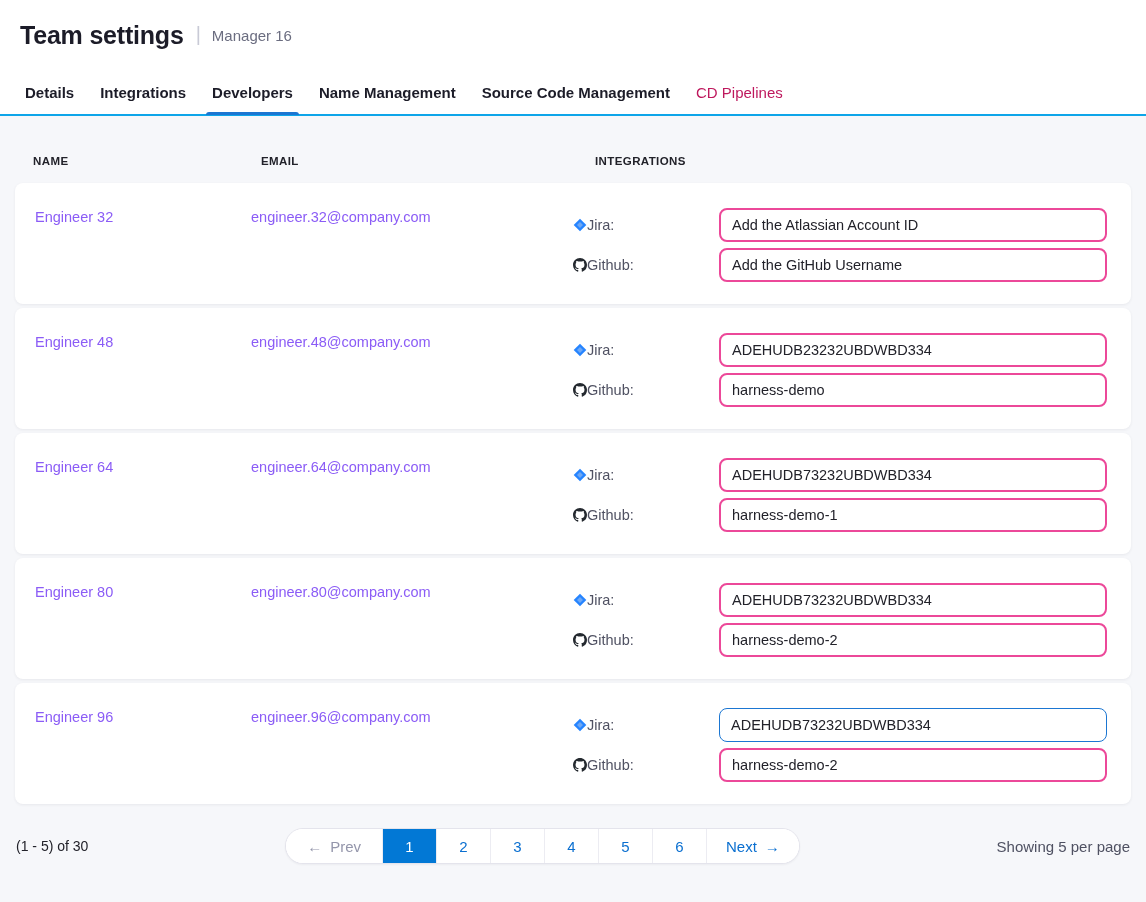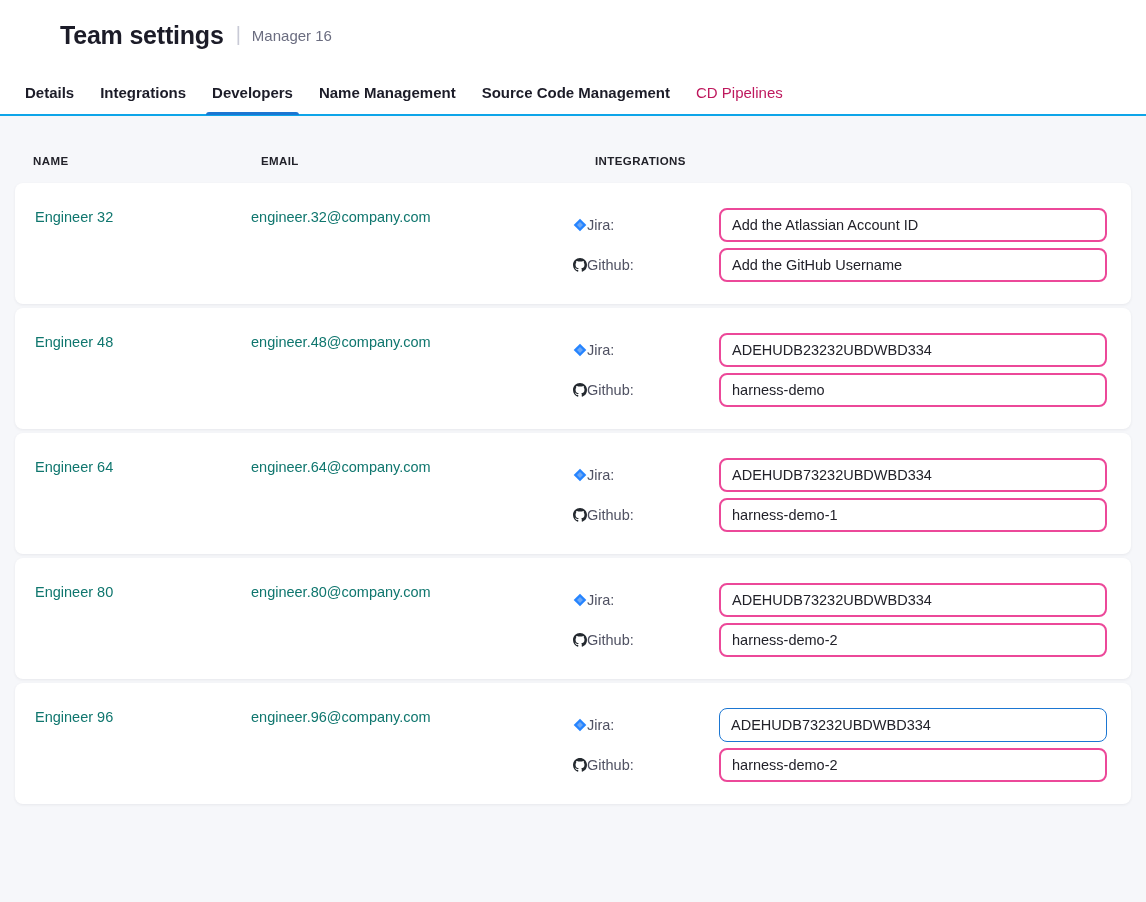--- a/index.html
+++ b/index.html
@@ -11,21 +11,20 @@
     overflow: hidden;
   }
 
   
   .page-header {
     height: 70px;
     background: #fff;
     display: flex;
     align-items: center;
     padding-left: 20px;
-    margin-left: 40px;
   }
   .page-title {
     font-size: 25px;
     font-weight: 700;
     color: #1c1c28;
     letter-spacing: -0.2px;
   }
   .title-sep {
     color: #c9cad6;
     font-size: 20px;
@@ -95,21 +94,21 @@
   .row-card {
     background: #fff;
     border-radius: 8px;
     box-shadow: 0 1px 3px rgba(40,41,61,0.07);
     height: 121px;
     margin-bottom: 4px;
     padding: 25px 24px 0 20px;
   }
   .cell-text {
     font-size: 14.5px;
-    color: #0f766e;
+    color: #8b5cf6;
     line-height: 18px;
   }
   .integrations-cell { padding-top: 0; }
   .integration-line {
     display: flex;
     align-items: center;
     margin-bottom: 6px;
   }
   .integration-label {
     width: 146px;
@@ -357,14 +356,36 @@
                 <path fill="#24292f" d="M8 0C3.58 0 0 3.58 0 8c0 3.54 2.29 6.53 5.47 7.59.4.07.55-.17.55-.38 0-.19-.01-.82-.01-1.49-2.01.37-2.53-.49-2.69-.94-.09-.23-.48-.94-.82-1.13-.28-.15-.68-.52-.01-.53.63-.01 1.08.58 1.23.82.72 1.21 1.87.87 2.33.66.07-.52.28-.87.51-1.07-1.78-.2-3.64-.89-3.64-3.95 0-.87.31-1.59.82-2.15-.08-.2-.36-1.02.08-2.12 0 0 .67-.21 2.2.82.64-.18 1.32-.27 2-.27s1.36.09 2 .27c1.53-1.04 2.2-.82 2.2-.82.44 1.1.16 1.92.08 2.12.51.56.82 1.27.82 2.15 0 3.07-1.87 3.75-3.65 3.95.29.25.54.73.54 1.48 0 1.07-.01 1.93-.01 2.2 0 .21.15.46.55.38A8.01 8.01 0 0 0 16 8c0-4.42-3.58-8-8-8z"></path>
               </svg>
             </span>
           <span>Github:</span>
         </span>
         <input class="integration-input" type="text" value="harness-demo-2" style="">
       </div>
     </div>
   </div>
 
+  <div class="pagination-bar">
+    <span class="range-text">(1 - 5) of 30</span>
+
+    <div class="pager">
+      <div class="pager-btn pager-prev">
+        <span class="pager-arrow">←</span>
+        <span>Prev</span>
+      </div>
+      <div class="pager-btn pager-page active">1</div>
+      <div class="pager-btn pager-page">2</div>
+      <div class="pager-btn pager-page">3</div>
+      <div class="pager-btn pager-page">4</div>
+      <div class="pager-btn pager-page">5</div>
+      <div class="pager-btn pager-page">6</div>
+      <div class="pager-btn pager-next">
+        <span>Next</span>
+        <span class="pager-arrow">→</span>
+      </div>
+    </div>
+
+    <span class="per-page-text">Showing 5 per page</span>
+  </div>
 
 </div>
 
 </body></html>

